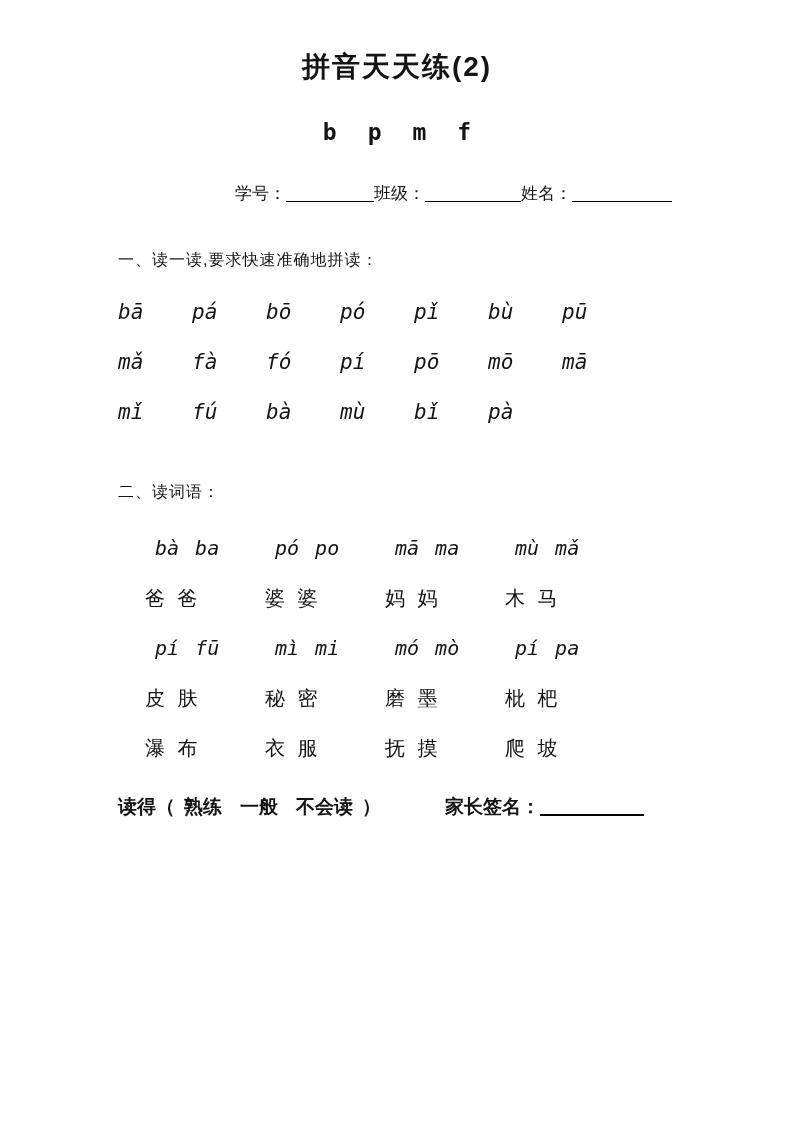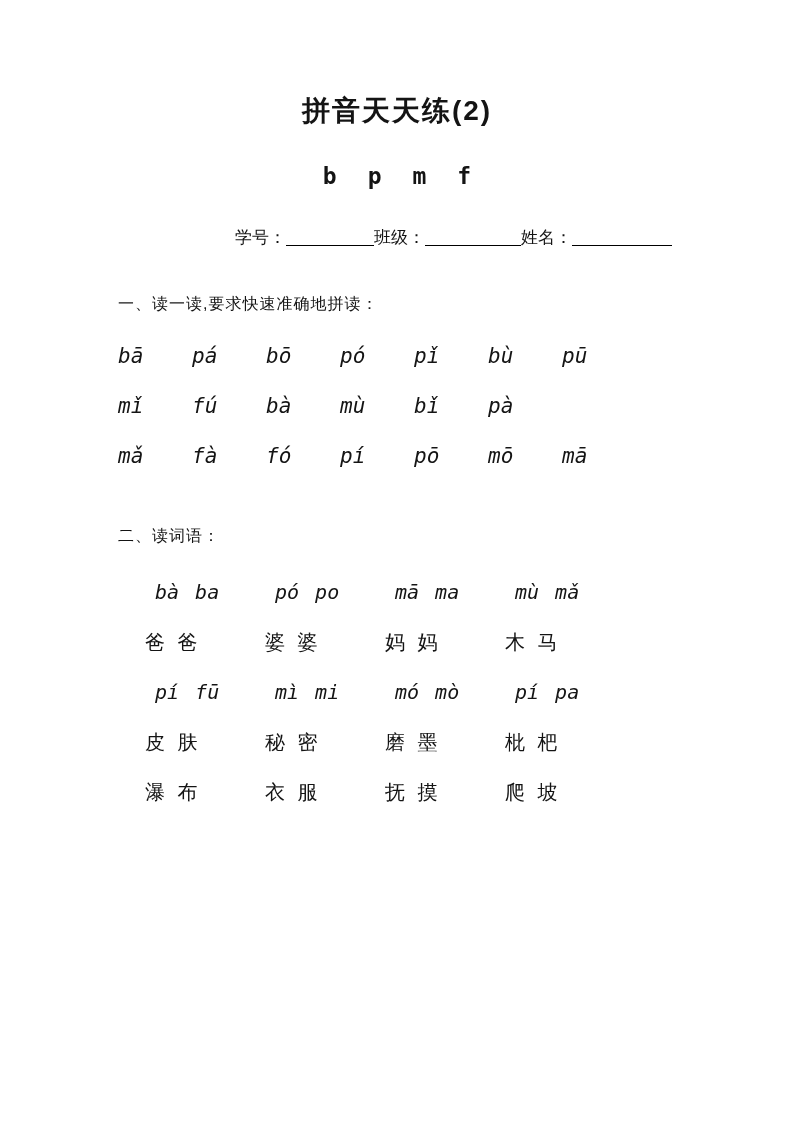--- a/index.html
+++ b/index.html
@@ -16,21 +16,21 @@
   }
   .sheet {
     width: 794px;
     height: 1123px;
     position: relative;
   }
 
   
   .title {
     margin: 0;
-    padding-top: 92px;
+    padding-top: 48px;
     text-align: center;
     font-size: 28px;
     font-weight: 600;
     letter-spacing: 2px;
   }
 
   
   .letters {
     margin-top: 33px;
     display: flex;
@@ -148,36 +148,36 @@
     <div class="py-row">
       <span class="cell">bā</span>
       <span class="cell">pá</span>
       <span class="cell">bō</span>
       <span class="cell">pó</span>
       <span class="cell">pǐ</span>
       <span class="cell">bù</span>
       <span class="cell">pū</span>
     </div>
     <div class="py-row">
-      <span class="cell">mǐ</span>
-      <span class="cell">fú</span>
-      <span class="cell">bà</span>
-      <span class="cell">mù</span>
-      <span class="cell">bǐ</span>
-      <span class="cell">pà</span>
-    </div>
-    <div class="py-row">
       <span class="cell">mǎ</span>
       <span class="cell">fà</span>
       <span class="cell">fó</span>
       <span class="cell">pí</span>
       <span class="cell">pō</span>
       <span class="cell">mō</span>
       <span class="cell">mā</span>
     </div>
+    <div class="py-row">
+      <span class="cell">mǐ</span>
+      <span class="cell">fú</span>
+      <span class="cell">bà</span>
+      <span class="cell">mù</span>
+      <span class="cell">bǐ</span>
+      <span class="cell">pà</span>
+    </div>
   </div>
 
   <div class="sec-heading">二、读词语：</div>
 
   <div class="word-rows">
 
     <div class="w-row py">
       <span class="cell">bà ba</span>
       <span class="cell">pó po</span>
       <span class="cell">mā ma</span>
@@ -206,14 +206,17 @@
     <div class="w-row hz">
       <span class="cell">瀑 布</span>
       <span class="cell">衣 服</span>
       <span class="cell">抚 摸</span>
       <span class="cell">爬 坡</span>
     </div>
 
   </div>
 
 
+  <div class="rating-line">
+    <span>读得（</span><span class="rating-option">熟练</span><span class="rating-option">一般</span><span class="rating-option">不会读</span><span>）</span><span class="signature-label">家长签名：</span><span class="signature-blank"></span>
+  </div>
 
 </div>
 
 </body></html>

